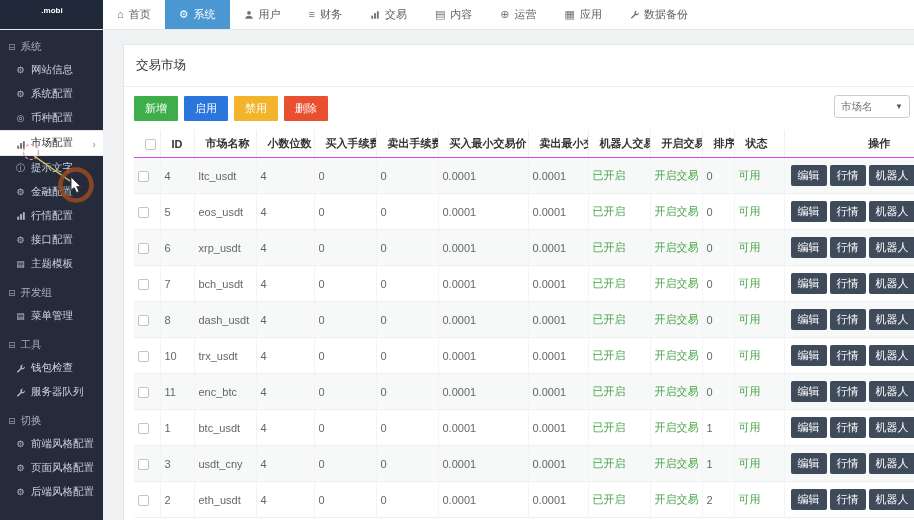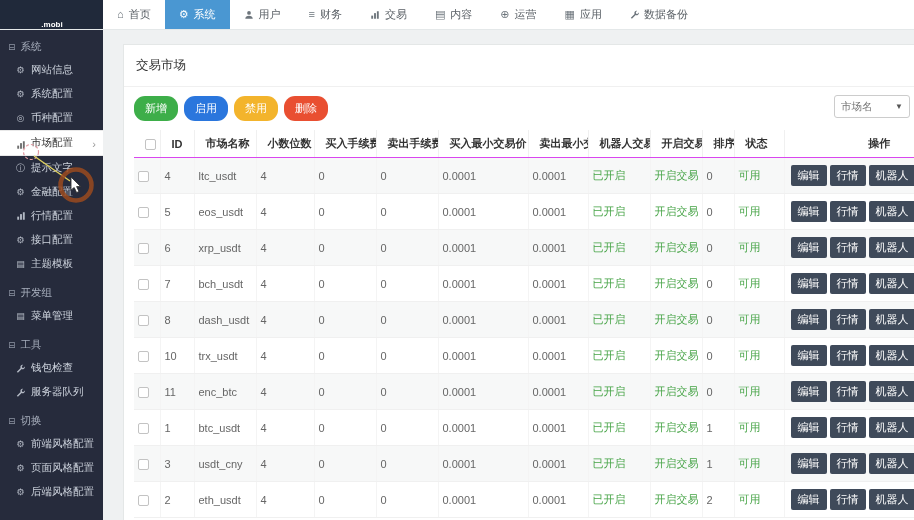--- a/index.html
+++ b/index.html
@@ -9,21 +9,21 @@
     background: #eef1f2;
     position: relative;
     font-size: 11px;
     color: #555;
   }
 
   
   .topbar { height: 30px; background: #fff; display: flex; align-items: stretch;
             border-bottom: 1px solid #e4e8e9; position: relative; z-index: 3; }
   .logo { width: 103px; background: #20293a; color: #fff; display: flex;
-          align-items: flex-end; justify-content: center; flex: none; }
+          align-items: flex-start; justify-content: center; flex: none; }
   .logo .main { font-size: 17px; font-weight: bold; letter-spacing: -0.5px; }
   .logo .suffix { font-size: 8px; font-weight: bold; margin: 6px 0 0 1px; }
   .topnav { display: flex; align-items: stretch; }
   .nav-item { display: flex; align-items: center; gap: 5px; padding: 0 14px;
               color: #5a6066; cursor: pointer; white-space: nowrap; }
   .nav-item .ic { font-size: 11px; line-height: 1; color: #6d757c; display: inline-flex; }
   .nav-item.active { background: #4a97d2; color: #fff; }
   .nav-item.active .ic { color: #fff; }
   .nav-item svg { display: block; }
 
@@ -46,21 +46,21 @@
 
   
   .main { position: absolute; left: 103px; top: 30px; right: 0; bottom: 0;
           background: #eff1f2; overflow: hidden; }
   .panel { margin: 14px 0 0 20px; width: 850px; background: #fff;
            border: 1px solid #e4e7e7; }
   .panel-title { font-size: 12.5px; color: #333; padding: 12px 12px;
                  border-bottom: 1px solid #f0f0f0; }
   .toolbar { padding: 9px 10px; display: flex; gap: 6px; align-items: center;
              position: relative; }
-  .btn { border: none; border-radius: 11px; color: #fff; font-size: 11px;
+  .btn { border: none; border-radius: 1px; color: #fff; font-size: 11px;
          padding: 5px 11px; cursor: pointer; font-family: inherit; }
   .btn-add { background: #3dae49; }
   .btn-enable { background: #2a76dd; }
   .btn-disable { background: #f3b42c; }
   .btn-delete { background: #e94f31; }
   .filter-select { position: absolute; left: 710px; top: 8px; width: 76px; height: 23px;
                    border: 1px solid #ccc; border-radius: 3px; background: #fff;
                    font-size: 10.5px; color: #777; display: flex; align-items: center;
                    padding: 0 6px; cursor: pointer; justify-content: space-between; }
   .filter-select .caret { font-size: 8px; color: #555; }

